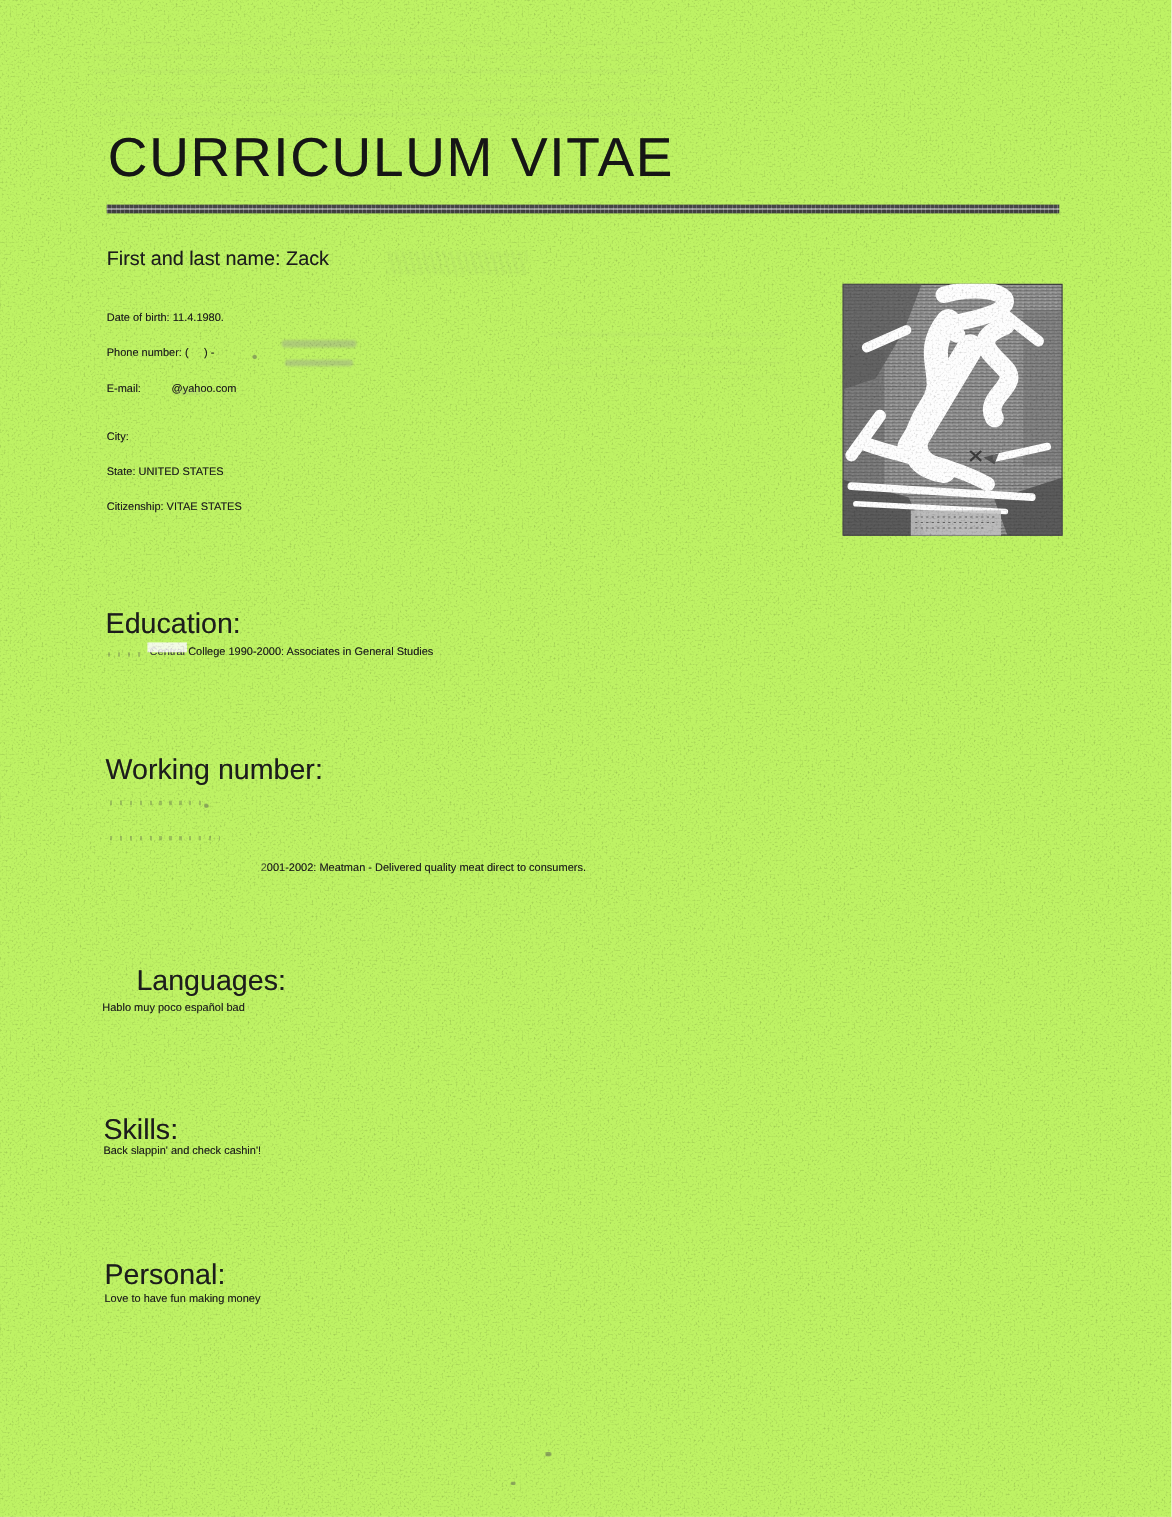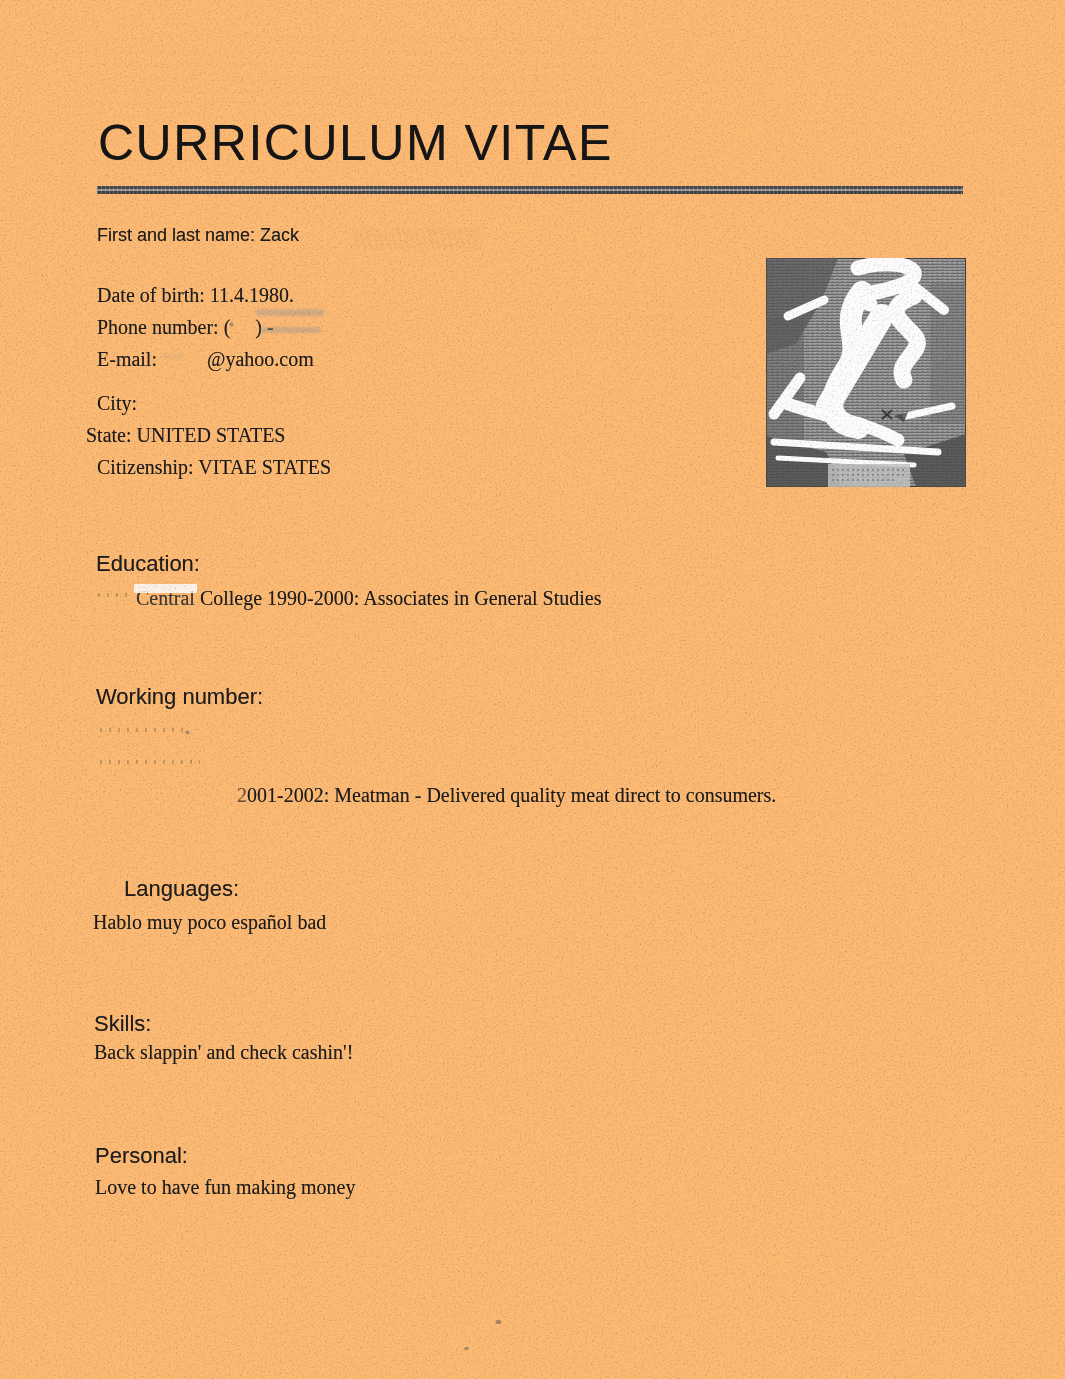--- a/index.html
+++ b/index.html
@@ -1,23 +1,23 @@
 <!DOCTYPE html>
 <html><head>
 <meta charset="utf-8">
 <style>
   html,body{margin:0;padding:0;background:#ffffff;}
-  .page{position:relative;width:1065px;height:1379px;background:#fdba74;overflow:hidden;
+  .page{position:relative;width:1065px;height:1379px;background:#bef264;overflow:hidden;
         font-family:"Liberation Sans","DejaVu Sans",sans-serif;color:#1c1c1c;}
   .txt{position:absolute;white-space:nowrap;color:#1d1d1d;
        text-shadow:0 0 .5px rgba(25,25,25,.45);filter:blur(.22px);}
   .pre{white-space:pre;}
   .title{font-size:50px;letter-spacing:1.5px;font-weight:400;color:#161616;}
-  .h{font-size:22px;}
-  .b{font-size:20px;font-family:Liberation Serif, serif;}
+  .h{font-size:26px;}
+  .b{font-size:10px;}
   .name{font-size:18px;}
   .rule{position:absolute;left:97px;top:186px;width:866px;height:8px;
         background:
           repeating-linear-gradient(90deg, rgba(255,255,255,.22) 0 1px, rgba(0,0,0,0) 1px 4px),
           linear-gradient(180deg,#474747 0 3px,#969696 3px 5px,#414141 5px 8px);
         filter:blur(.2px);}
   .photo{position:absolute;left:766px;top:258px;width:200px;height:229px;}
   
   .half-erased{position:relative;color:#3b3b3b;}
   .half-erased::after{content:"";position:absolute;left:-2px;right:-2px;top:-3px;height:9px;
@@ -53,21 +53,21 @@
   <div class="txt b pre" style="left:97px;top:284px;">Date of birth: 11.4.1980.</div>
   <div class="txt b pre" style="left:97px;top:316px;">Phone number: (     ) -</div>
   <div class="txt b pre" style="left:97px;top:348px;">E-mail:          @yahoo.com</div>
   <div class="smudge speck" style="left:229px;top:322px;width:5px;height:5px;"></div>
   <div class="smudge bar" style="left:256px;top:309px;width:68px;height:7px;"></div>
   <div class="smudge bar" style="left:259px;top:327px;width:62px;height:6px;"></div>
   <div class="smudge faint-band" style="left:498px;top:296px;width:215px;height:48px;"></div>
   <div class="smudge bar" style="left:160px;top:354px;width:24px;height:5px;opacity:.35;"></div>
 
   <div class="txt b" style="left:97px;top:392px;">City:</div>
-  <div class="txt b" style="left:86px;top:424px;">State: UNITED STATES</div>
+  <div class="txt b" style="left:97px;top:424px;">State: UNITED STATES</div>
   <div class="txt b" style="left:97px;top:456px;">Citizenship: VITAE STATES</div>
 
   <div class="photo">
     <svg width="200" height="229" viewBox="0 0 200 229">
       <defs>
         <pattern id="ht" width="5" height="3" patternUnits="userSpaceOnUse">
           <rect width="5" height="3" fill="#a0a0a0"></rect>
           <rect width="5" height="1" fill="#6d6d6d"></rect>
           <rect y="2" width="3" height="1" fill="#858585"></rect>
         </pattern>

